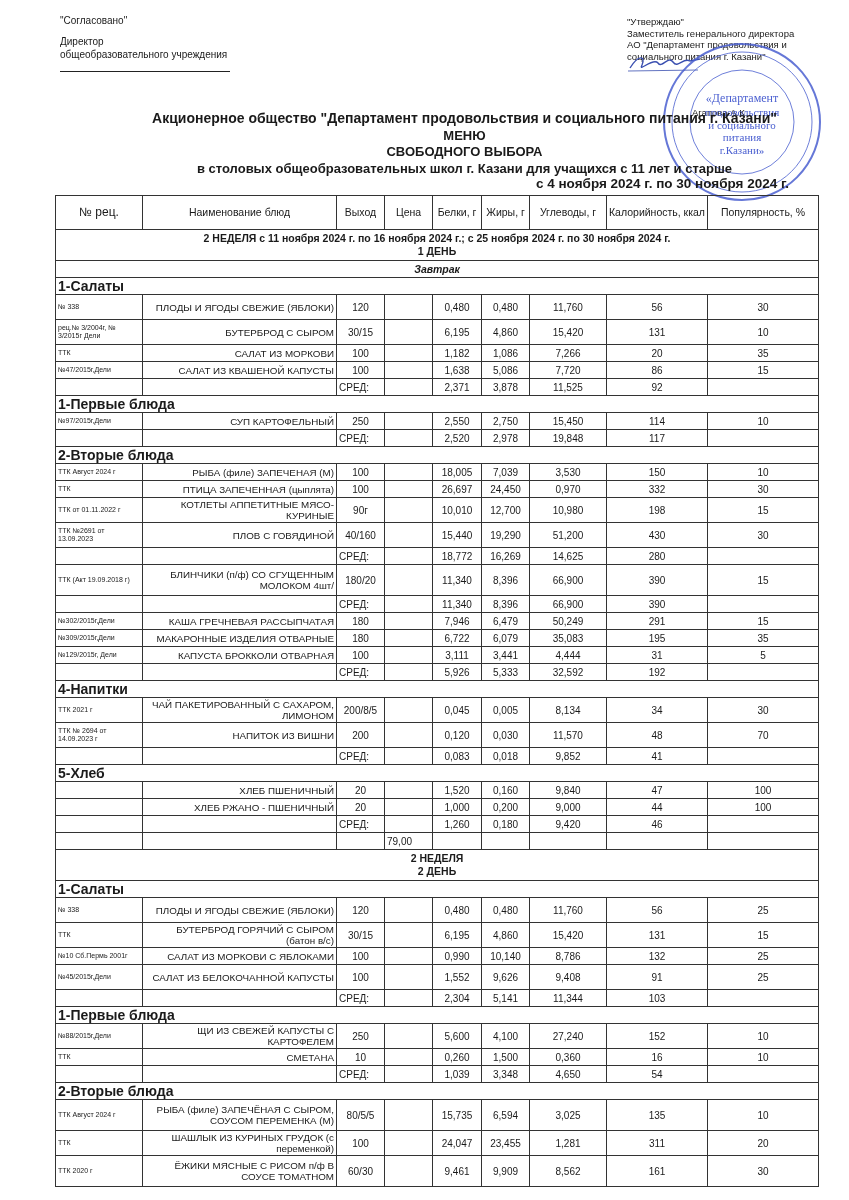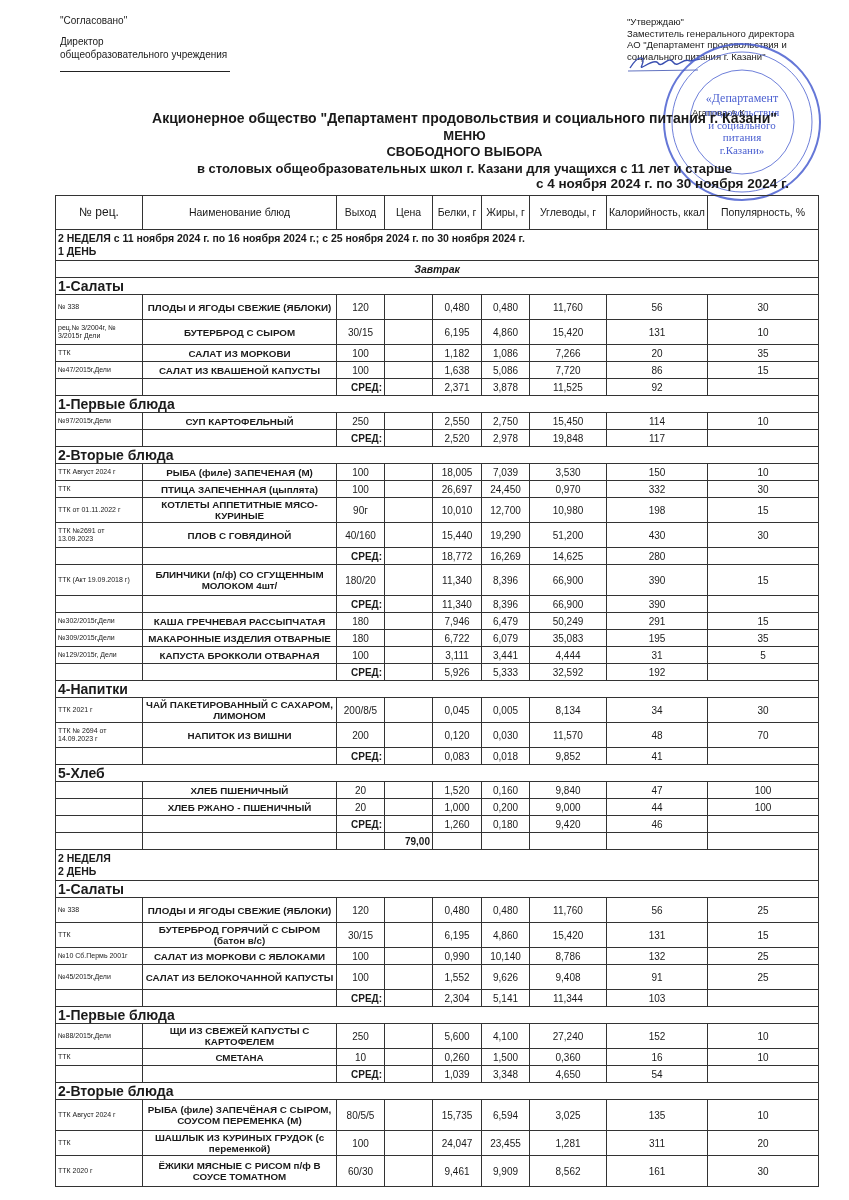--- a/index.html
+++ b/index.html
@@ -16,24 +16,24 @@
   .t1 { top:110px; font-size:14px; left:40px; }
   .t2 { top:128px; font-size:13px; left:40px; }
   .t3 { top:144px; font-size:13px; left:40px; }
   .t4 { top:161px; font-size:13px; left:40px; }
   .t5 { top:176px; font-size:13.5px; text-align:right; width:789px; }
   table { position:absolute; left:55px; top:195px; width:763px; border-collapse:collapse; table-layout:fixed; font-size:10px; }
   td, th { border:1px solid #333; padding:0 2px; height:16px; overflow:hidden; }
   th { font-weight:normal; font-size:10.5px; line-height:13px; height:33px; text-align:center; }
   th.small { font-size:12px; }
   td.rec { font-size:7px; line-height:8.5px; text-align:left; }
-  td.nm { text-align:center; font-size:9.8px; line-height:11px;font-weight:bold; }
+  td.nm { text-align:right; font-size:9.8px; line-height:11px; }
   td.num { text-align:center; font-size:10px; }
-  td.lbl { text-align:right; font-weight:bold; font-size:10px; }
-  td.period { text-align:left; font-weight:bold; font-size:10.5px; line-height:13px; height:30px; padding-left:2px; }
+  td.lbl { text-align:left; font-weight:normal; font-size:10px; }
+  td.period { text-align:center; font-weight:bold; font-size:10.5px; line-height:13px; height:30px; padding-left:2px; }
   td.meal { text-align:center; font-style:italic; font-weight:bold; font-size:10.5px; height:16px; }
   td.section { font-weight:bold; font-size:14px; height:15px; }
   tr.tall td { height:24px; }
   tr.xtall td { height:30px; }
 </style>
 </head>
 <body>
 
 <div class="hdr-left">
   <div>"Согласовано"</div>

